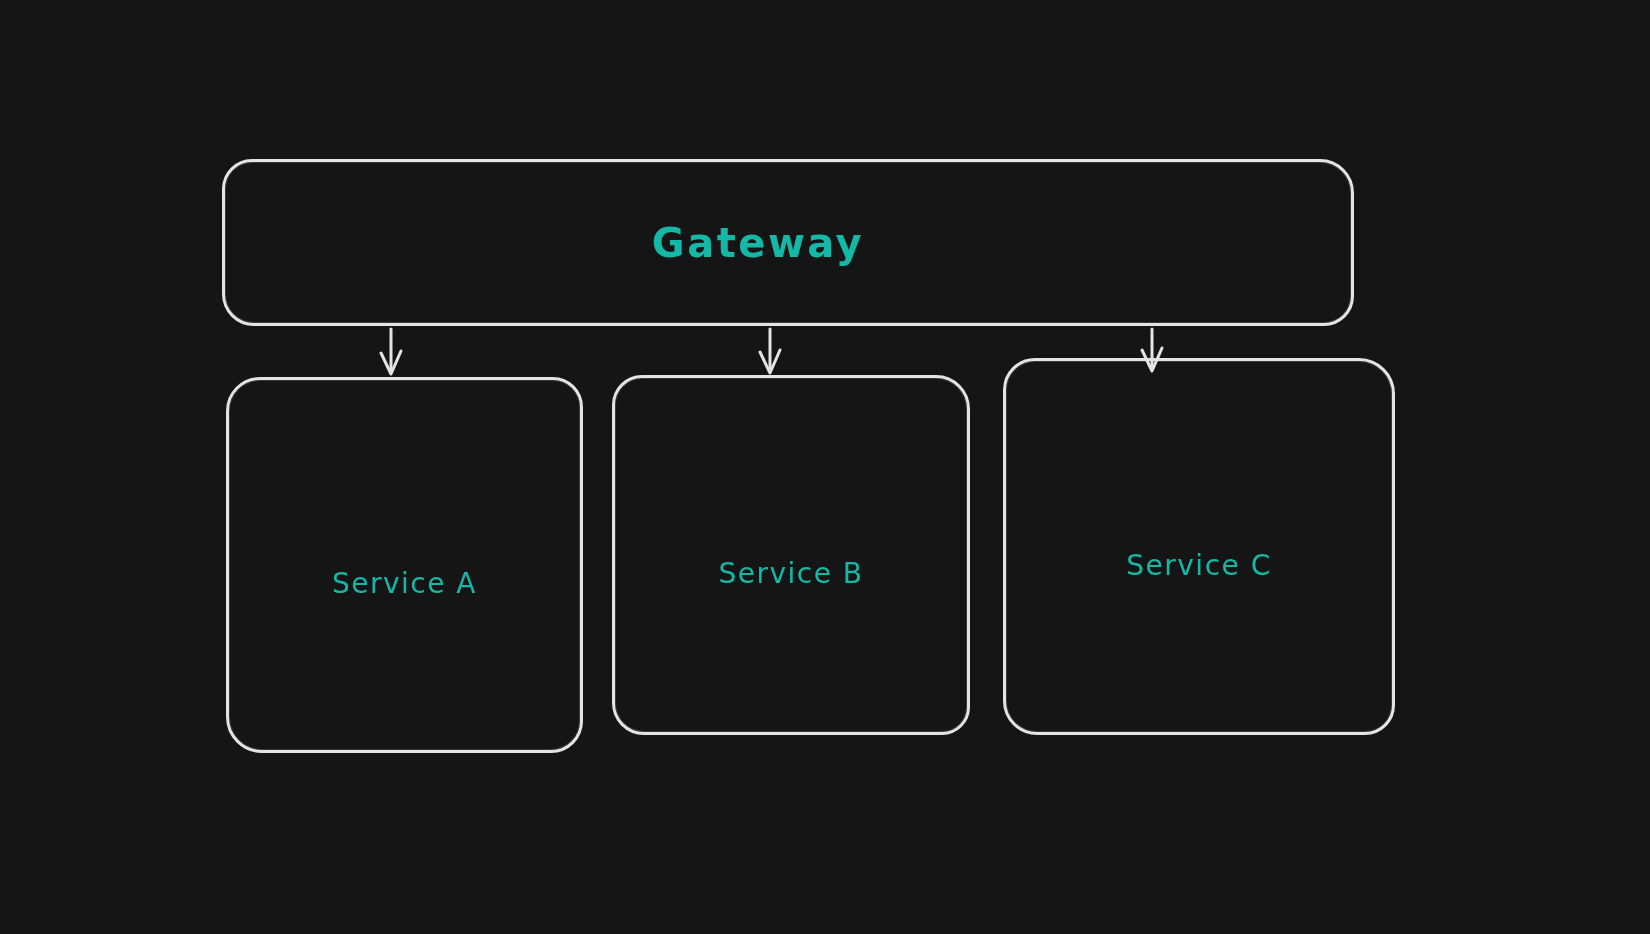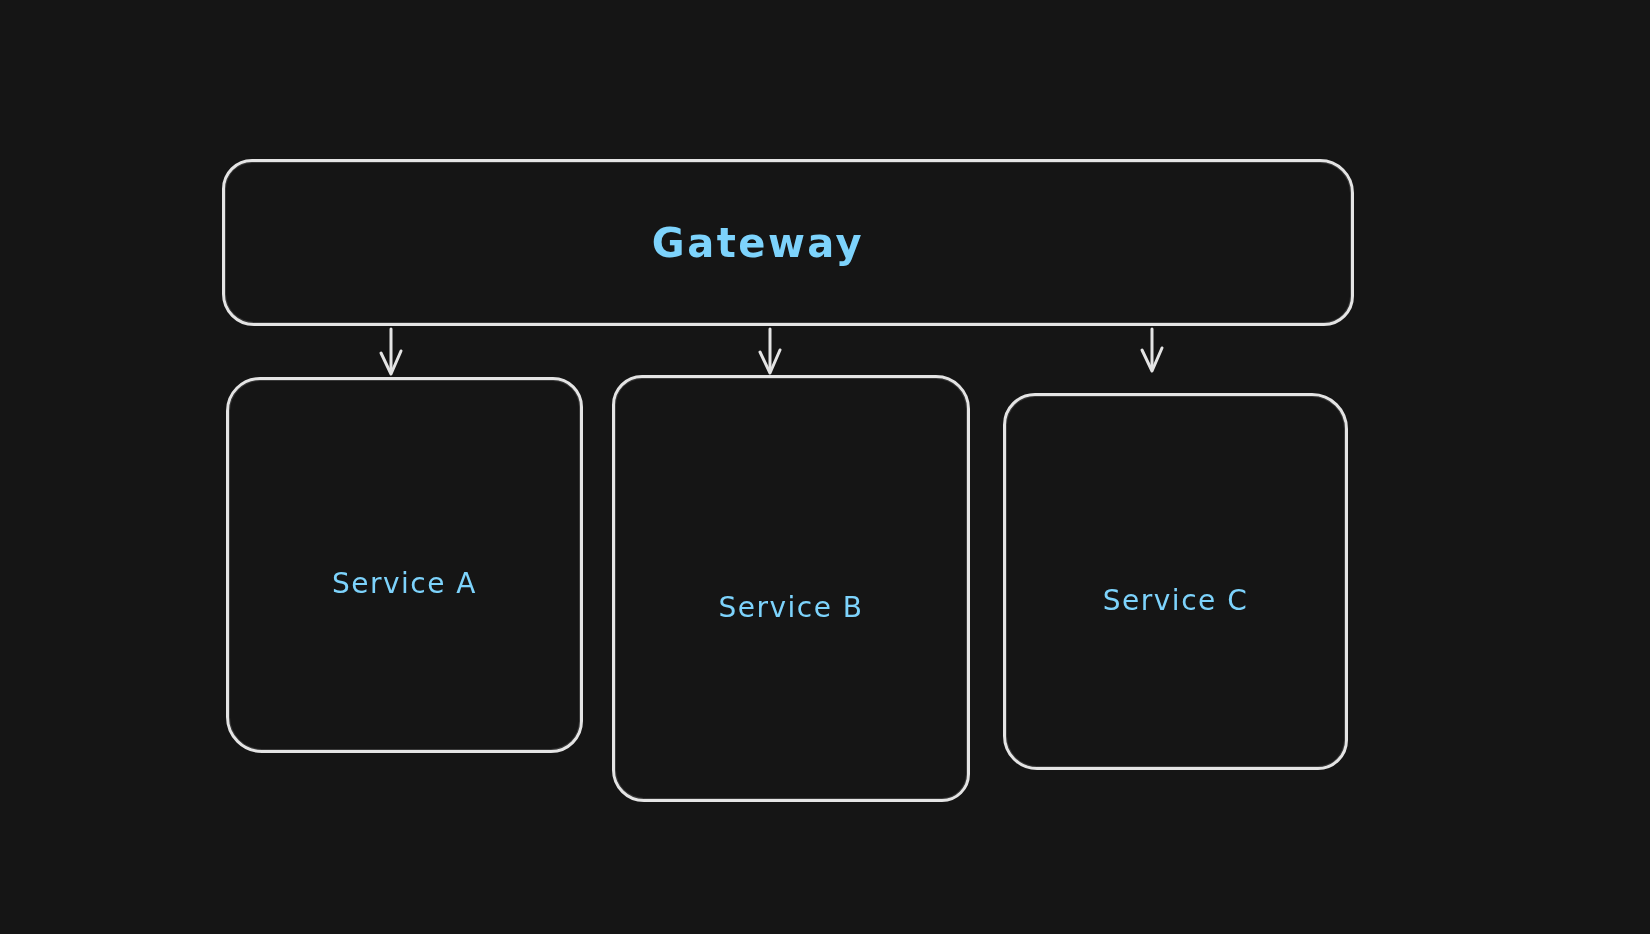--- a/index.html
+++ b/index.html
@@ -16,21 +16,21 @@
     overflow: hidden;
   }
   .node {
     position: absolute;
     box-sizing: border-box;
     border: 3.5px solid #e4e4e4;
     background: transparent;
     display: flex;
     align-items: center;
     justify-content: center;
-    color: #7dd3fc;
+    color: #14b8a6;
     box-shadow: inset 0 0 0 1px rgba(228,228,228,0.18);
   }
   .node-label {
     letter-spacing: 1.5px;
     white-space: nowrap;
     user-select: none;
   }
   .node-gateway {
     left: 222px;
     top: 159px;
@@ -46,22 +46,22 @@
   }
   .node-service {
     border-radius: 34px 30px 32px 36px;
   }
   .node-service .node-label {
     font-size: 28px;
     font-weight: 400;
     margin-top: 37px;
   }
   .node-service-a { left: 226px; top: 377px; width: 357px; height: 376px; }
-  .node-service-b { left: 612px; top: 375px; width: 358px; height: 427px; border-radius: 30px 34px 28px 32px; }
-  .node-service-c { left: 1003px; top: 393px; width: 345px; height: 377px; border-radius: 32px 36px 30px 34px; }
+  .node-service-b { left: 612px; top: 375px; width: 358px; height: 360px; border-radius: 30px 34px 28px 32px; }
+  .node-service-c { left: 1003px; top: 358px; width: 392px; height: 377px; border-radius: 32px 36px 30px 34px; }
   .edges-layer {
     position: absolute;
     left: 0;
     top: 0;
     width: 1650px;
     height: 934px;
     pointer-events: none;
   }
   .edge-path {
     stroke: #e4e4e4;

